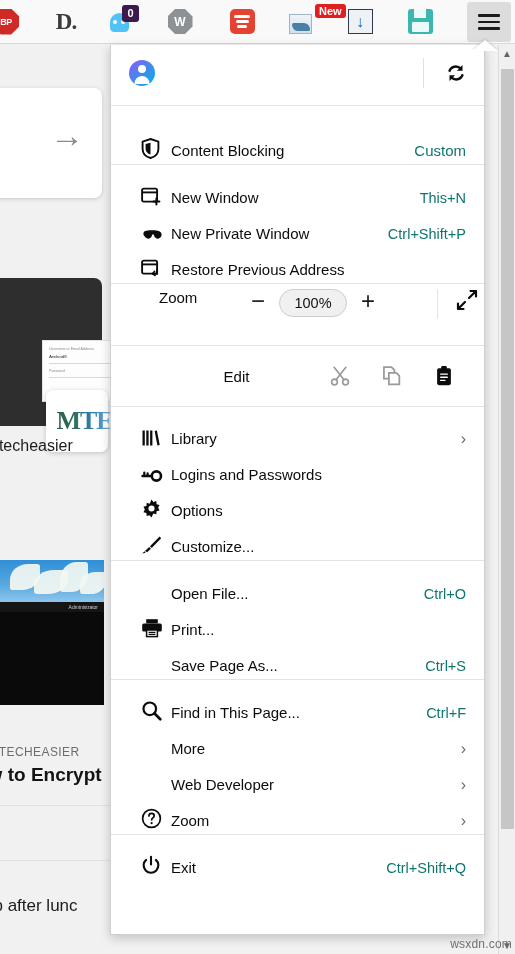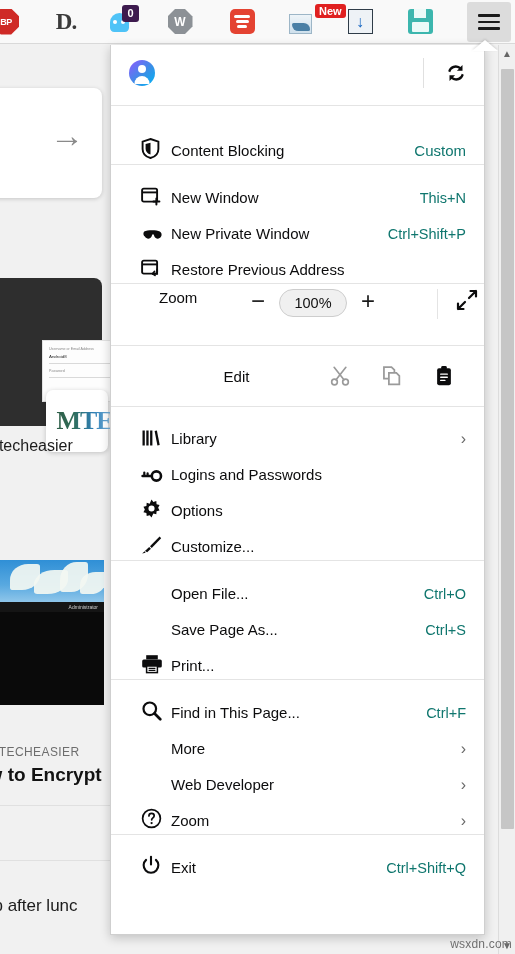--- a/index.html
+++ b/index.html
@@ -559,36 +559,36 @@
     <span class="right"></span>
   </div>
 
   <div class="sep"></div>
 
   <div class="row noicon">
     <span class="lbl">Open File...</span>
     <span class="right">Ctrl+O</span>
   </div>
 
-  <div class="row noicon">
-    <span class="lbl">Save Page As...</span>
-    <span class="right">Ctrl+S</span>
-  </div>
-
   <div class="row">
     <span class="ic">
       <svg width="22" height="20" viewBox="0 0 22 20">
         <rect x="5.2" y="1.2" width="11.6" height="4.2" fill="#0c0c0d"></rect>
         <rect x="1.2" y="5.4" width="19.6" height="8.2" rx="1.6" fill="#0c0c0d"></rect>
         <rect x="5.6" y="12" width="10.8" height="6.6" fill="#fff" stroke="#0c0c0d" stroke-width="1.5"></rect>
         <path d="M7.6 14.4h6.8M7.6 16.4h6.8" stroke="#0c0c0d" stroke-width="1.2"></path>
       </svg>
     </span>
     <span class="lbl">Print...</span>
     <span class="right"></span>
+  </div>
+
+  <div class="row noicon">
+    <span class="lbl">Save Page As...</span>
+    <span class="right">Ctrl+S</span>
   </div>
 
   <div class="sep"></div>
 
   <div class="row">
     <span class="ic">
       <svg width="21" height="21" viewBox="0 0 22 22">
         <circle cx="9.2" cy="9.2" r="6.6" fill="none" stroke="#0c0c0d" stroke-width="2.3"></circle>
         <path d="M14.2 14.2l6 6" stroke="#0c0c0d" stroke-width="2.8" stroke-linecap="round"></path>
       </svg>

